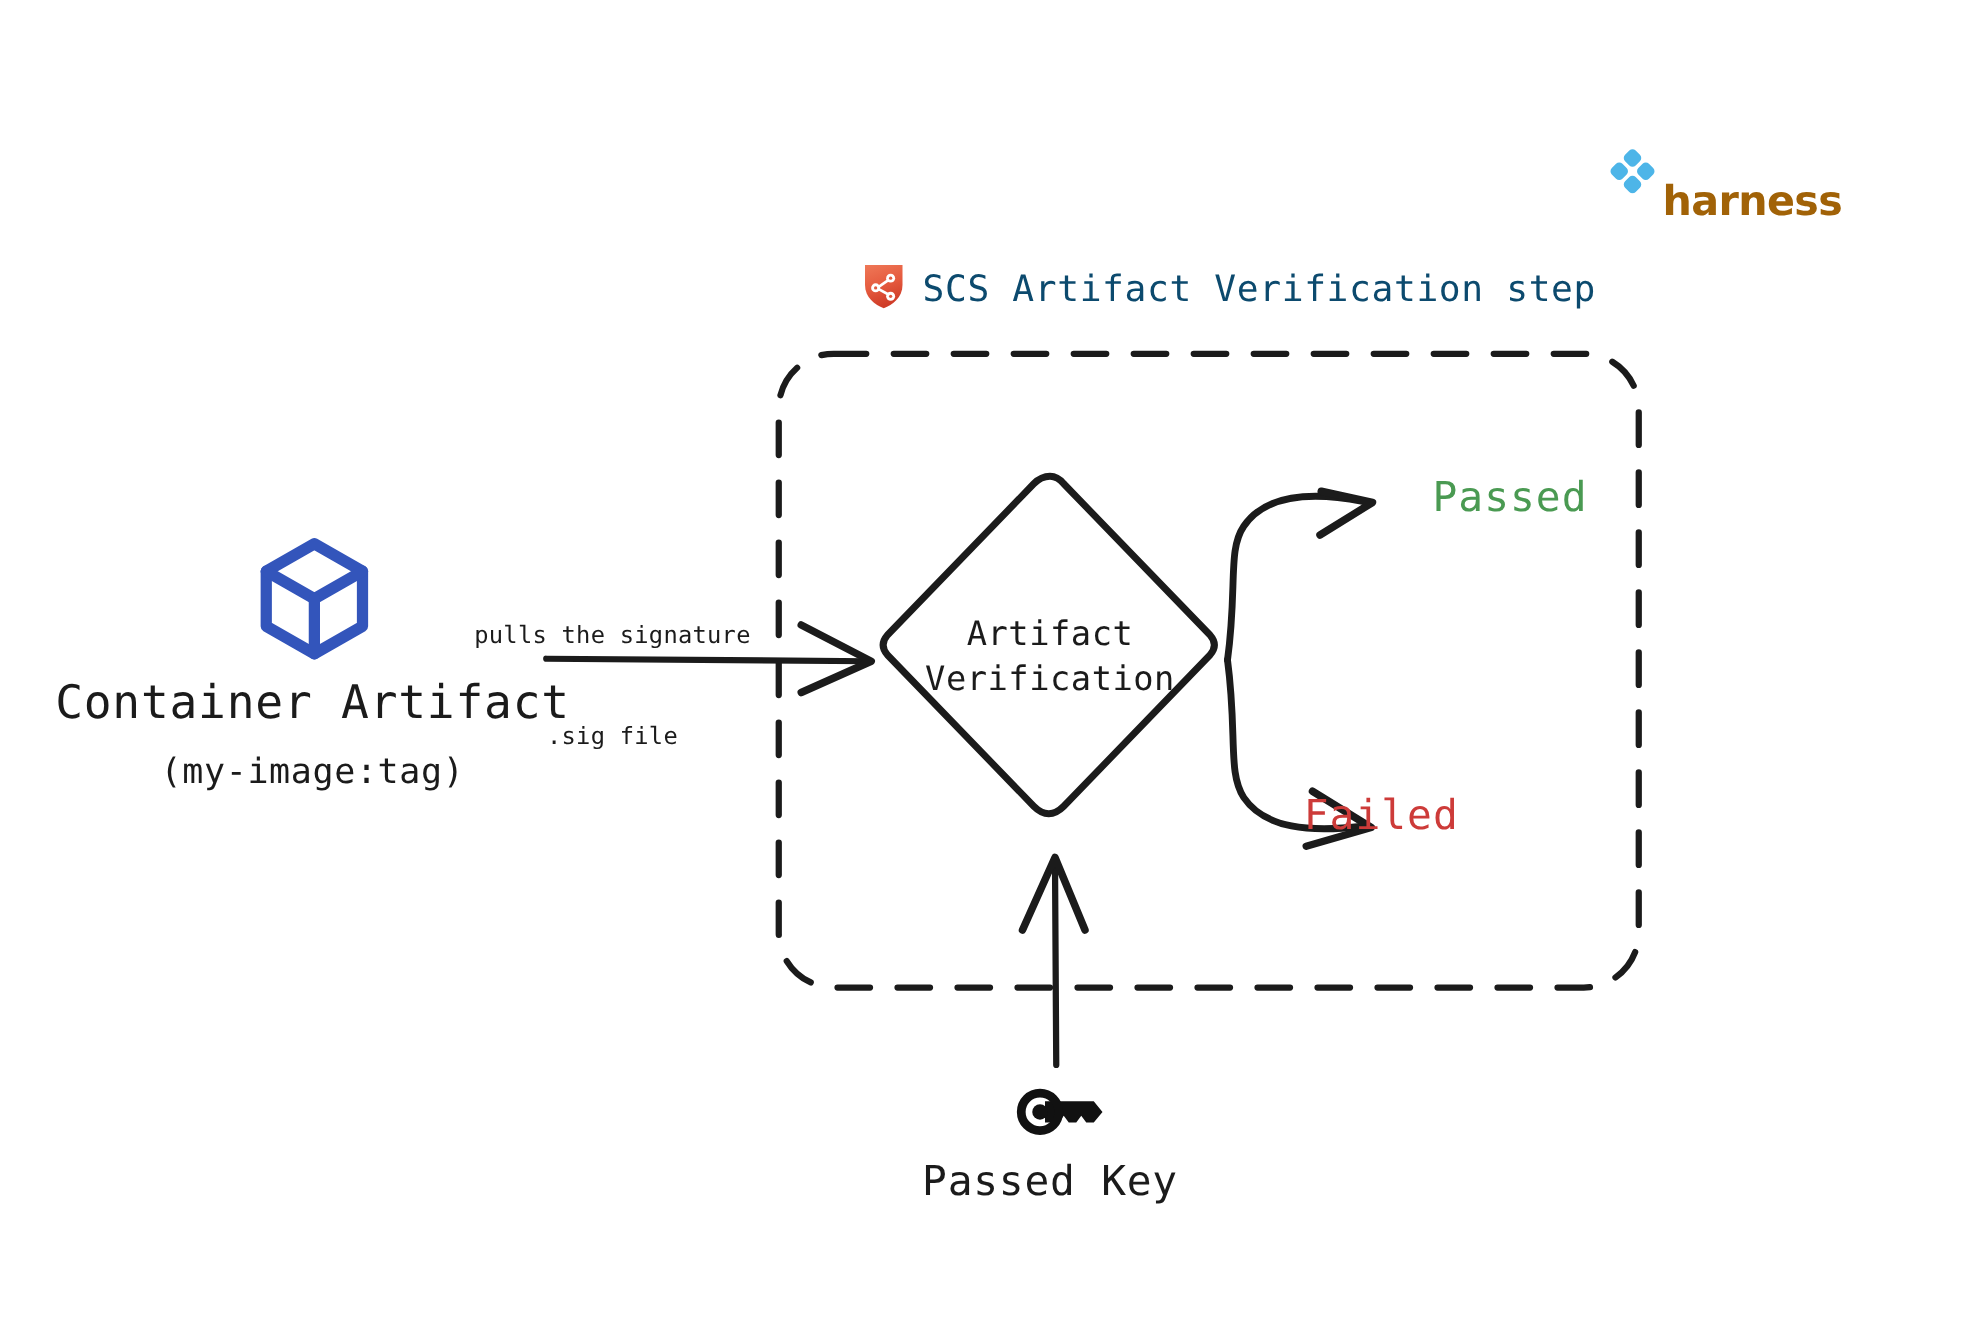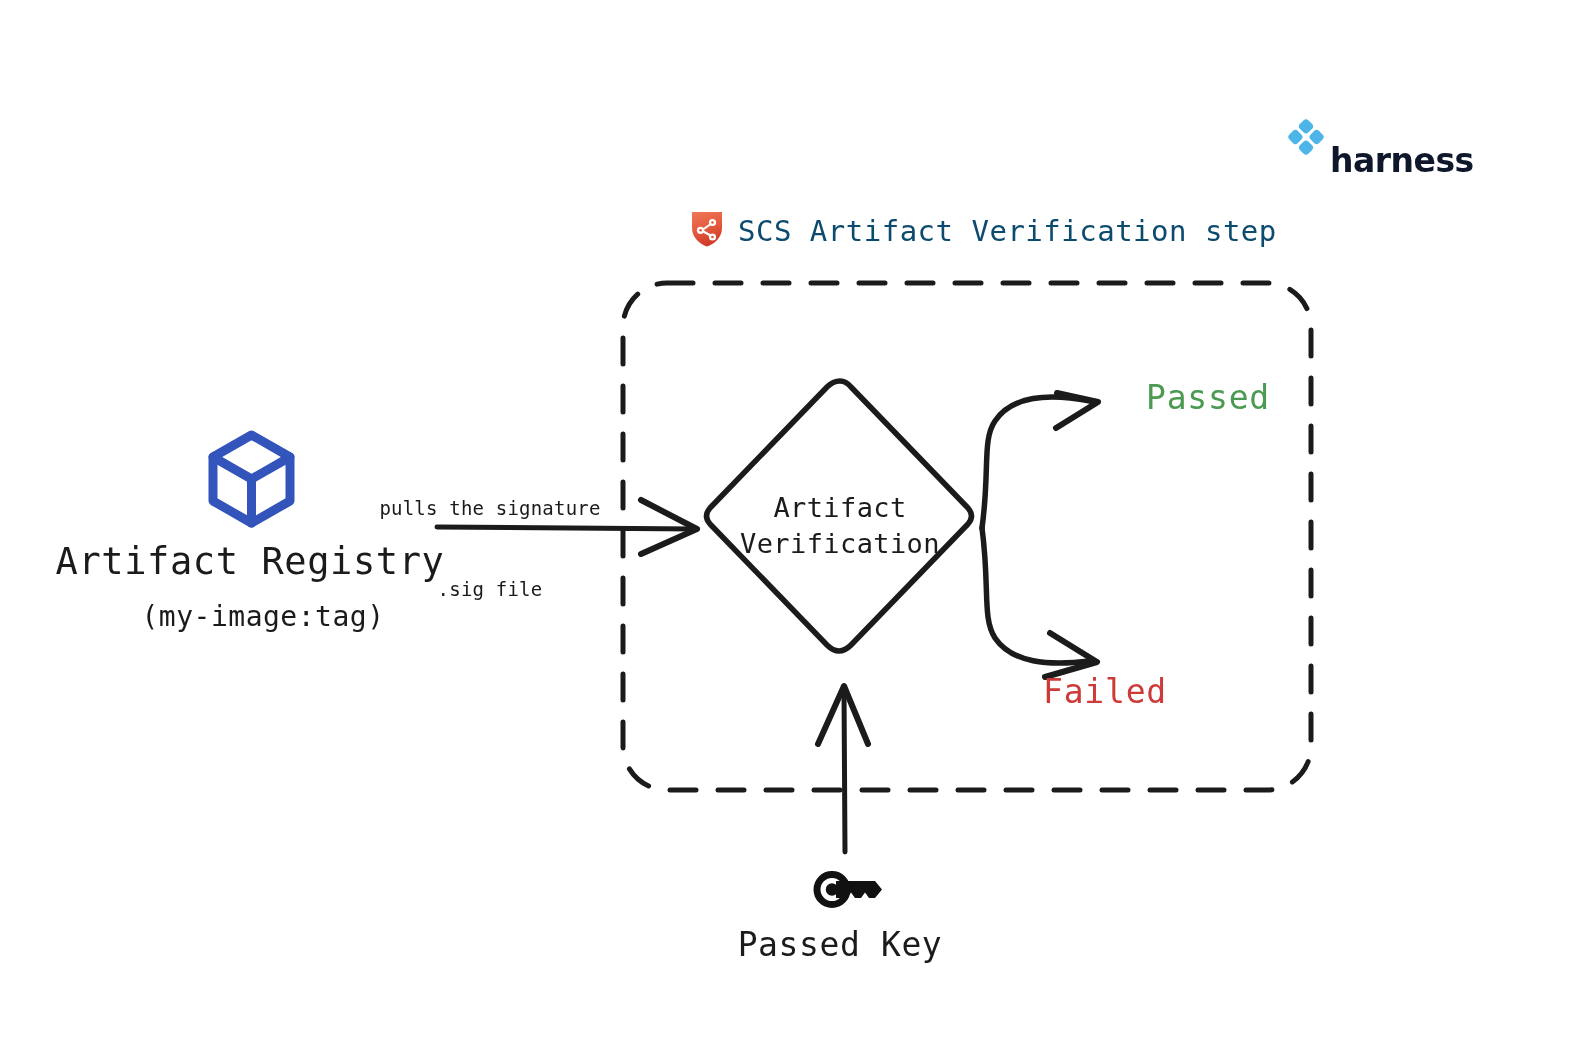--- a/index.html
+++ b/index.html
@@ -39,21 +39,21 @@
     top: 100px;
     display: flex;
     align-items: center;
     gap: 6px;
   }
   #harness-wordmark {
     font-family: "DejaVu Sans", sans-serif;
     font-size: 33px;
     font-weight: 700;
     letter-spacing: -0.5px;
-    color: #0f172a;
+    color: #a16207;
     line-height: 1;
     margin-top: 44px;
   }
 
   
   #scs-header {
     position: absolute;
     left: 690px;
     top: 210px;
     display: flex;
@@ -74,21 +74,20 @@
     width: 500px;
     font-size: 37px;
     letter-spacing: 0.6px;
   }
   #registry-subtitle {
     left: 0px;
     top: 600px;
     width: 500px;
     font-size: 28px;
     letter-spacing: 0.5px;
-    padding-left: 13px;
   }
   #pulls-label {
     left: 330px;
     top: 441px;
     width: 320px;
     font-size: 19px;
     line-height: 27px;
     letter-spacing: 0.2px;
   }
   #diamond-label-1 {
@@ -108,21 +107,21 @@
   #passed-label {
     left: 1043px;
     top: 378px;
     width: 330px;
     text-align: center;
     font-size: 33px;
     letter-spacing: 0.8px;
   }
   #failed-label {
     left: 1043px;
-    top: 672px;
+    top: 632px;
     width: 330px;
     text-align: left;
     font-size: 33px;
     letter-spacing: 0.8px;
   }
   #publickey-label {
     left: 640px;
     top: 925px;
     width: 400px;
     font-size: 33px;
@@ -222,21 +221,21 @@
 
   <span id="registry-icon" class="icon-abs">
     <svg width="95" height="100" viewBox="0 0 95 100">
       <g fill="none" stroke="#3355bb" stroke-width="9" stroke-linejoin="round" stroke-linecap="round">
         <path d="M47.5 6 L86 28 V72 L47.5 94 L9 72 V28 Z"></path>
         <path d="M9 28 L47.5 50 L86 28"></path>
         <path d="M47.5 50 V94"></path>
       </g>
     </svg>
   </span>
-  <div id="registry-title" class="lbl">Artifact Registry</div>
+  <div id="registry-title" class="lbl">Container Artifact</div>
   <div id="registry-subtitle" class="lbl">(my-image:tag)</div>
 
   <div id="diamond-label-1" class="lbl">Artifact</div>
 
   <div id="pulls-label" class="lbl">
     <div>pulls the signature</div>
     <div>.sig file</div>
   </div>
   <div id="diamond-label-2" class="lbl">Verification</div>
 

